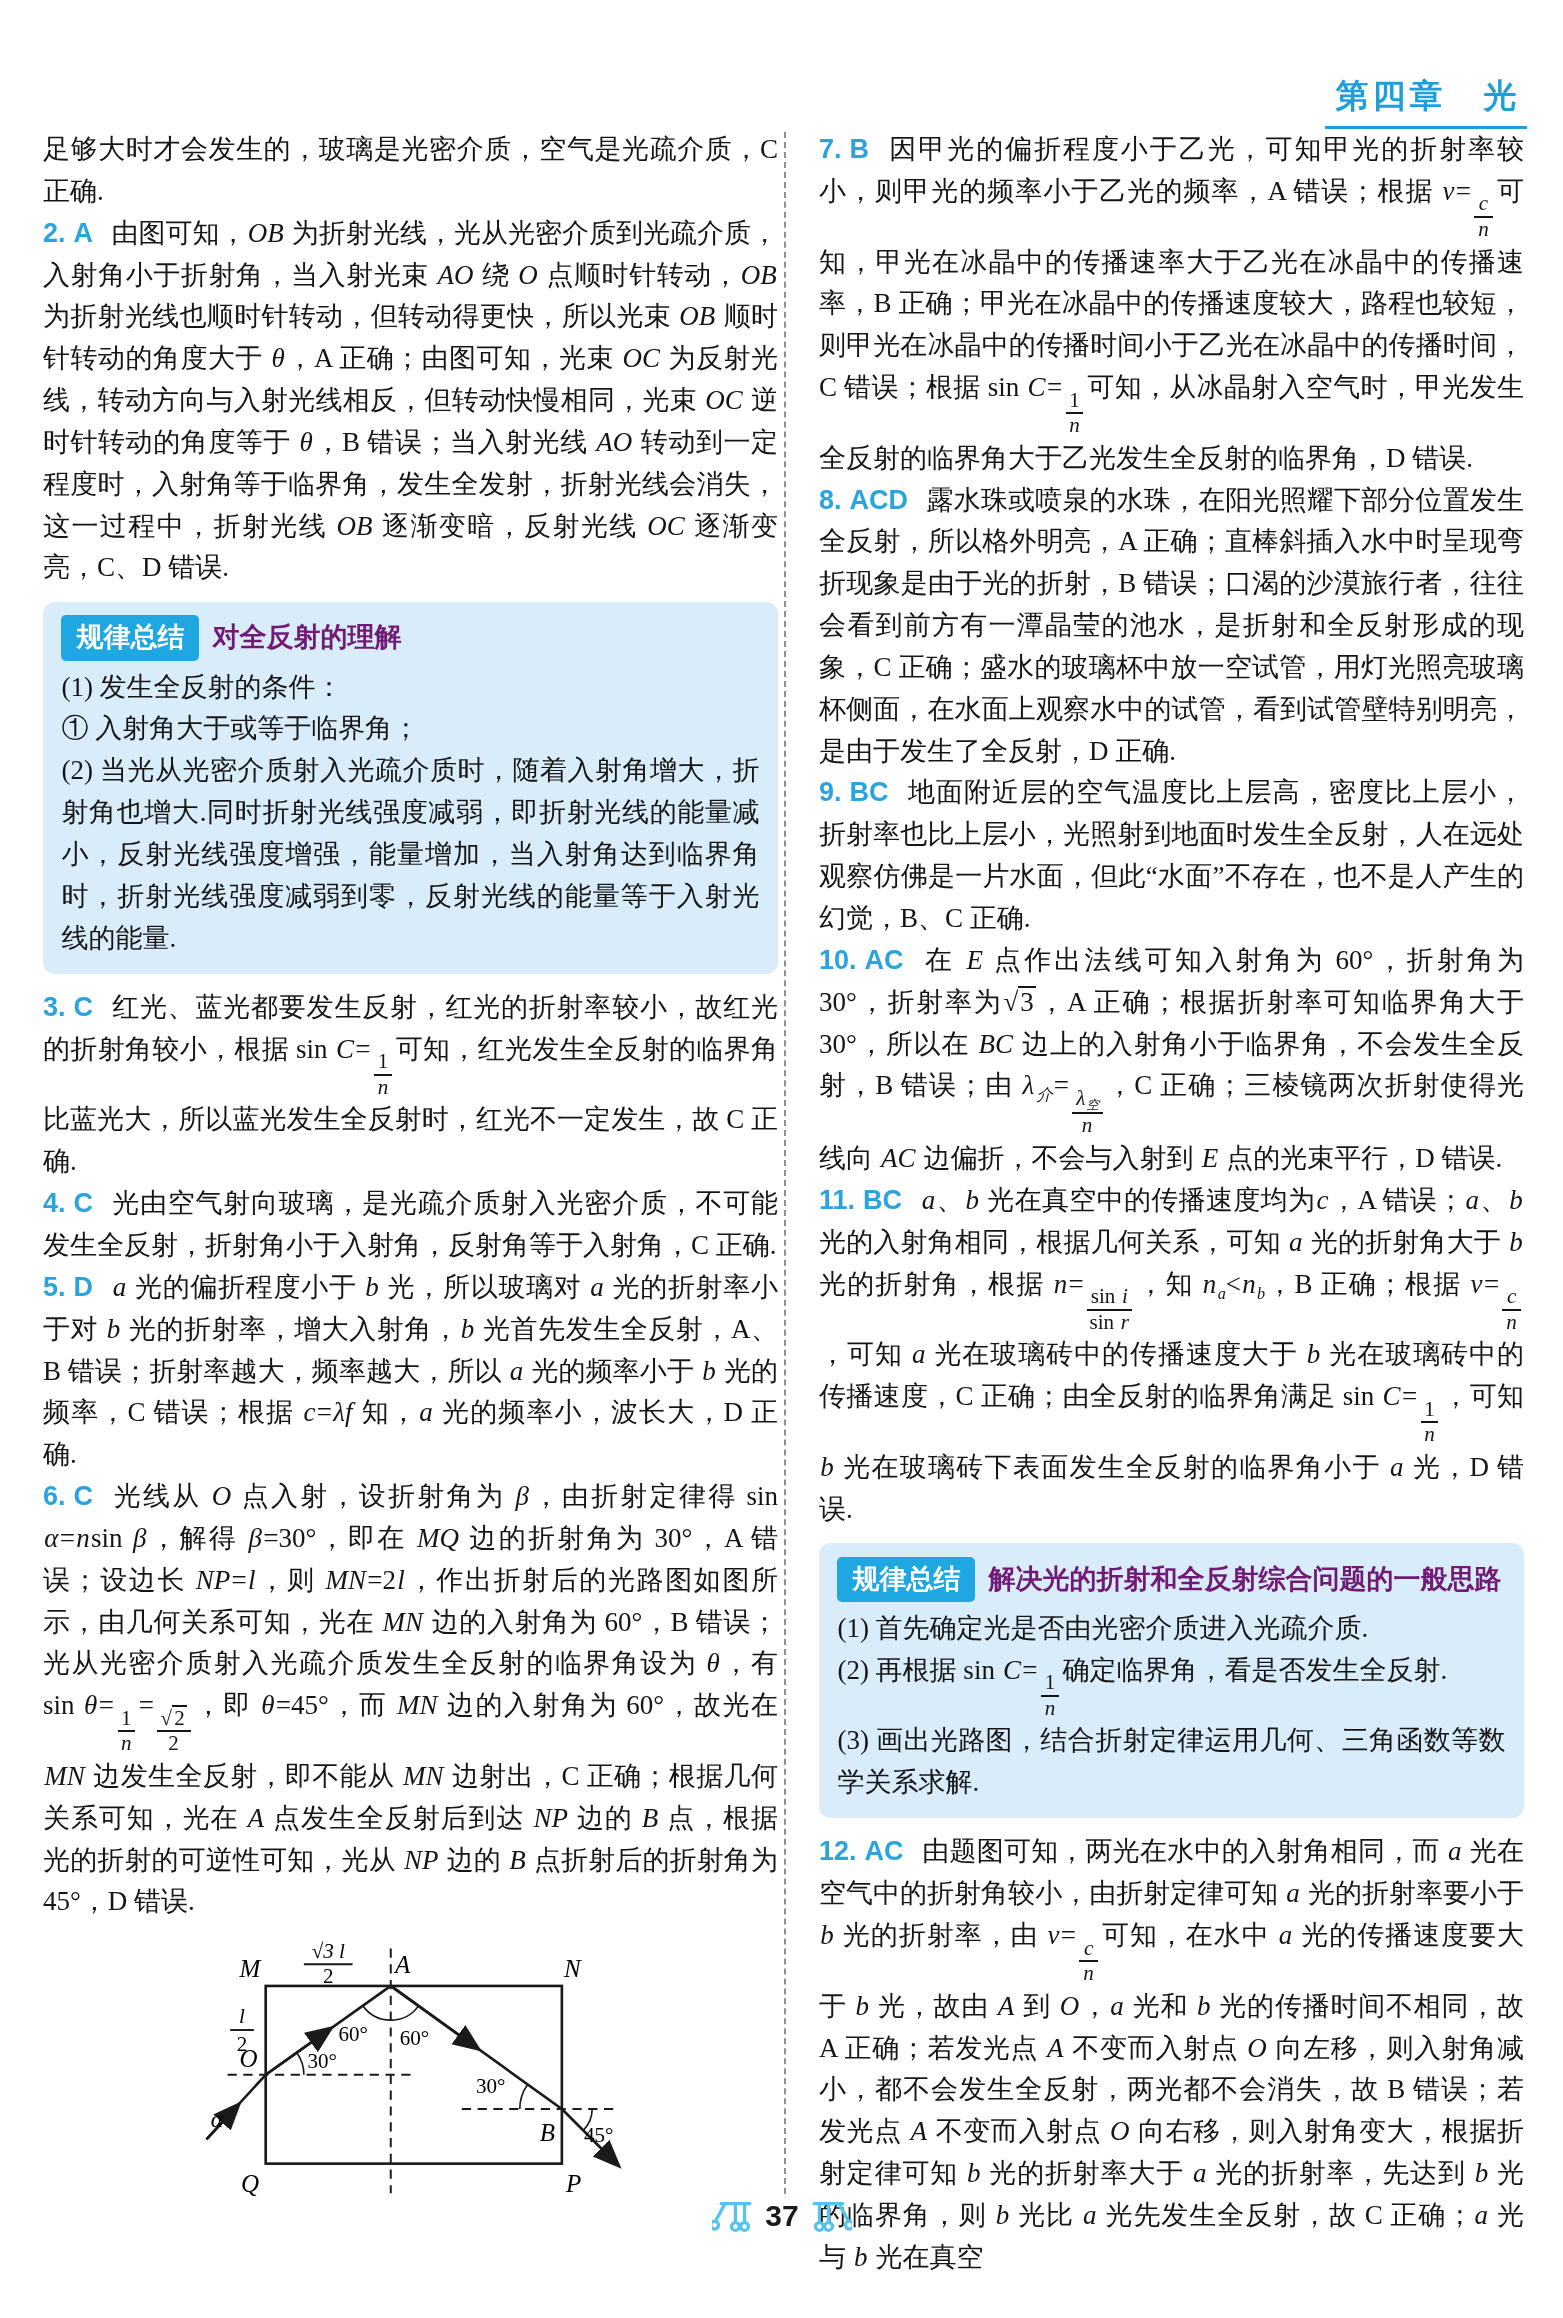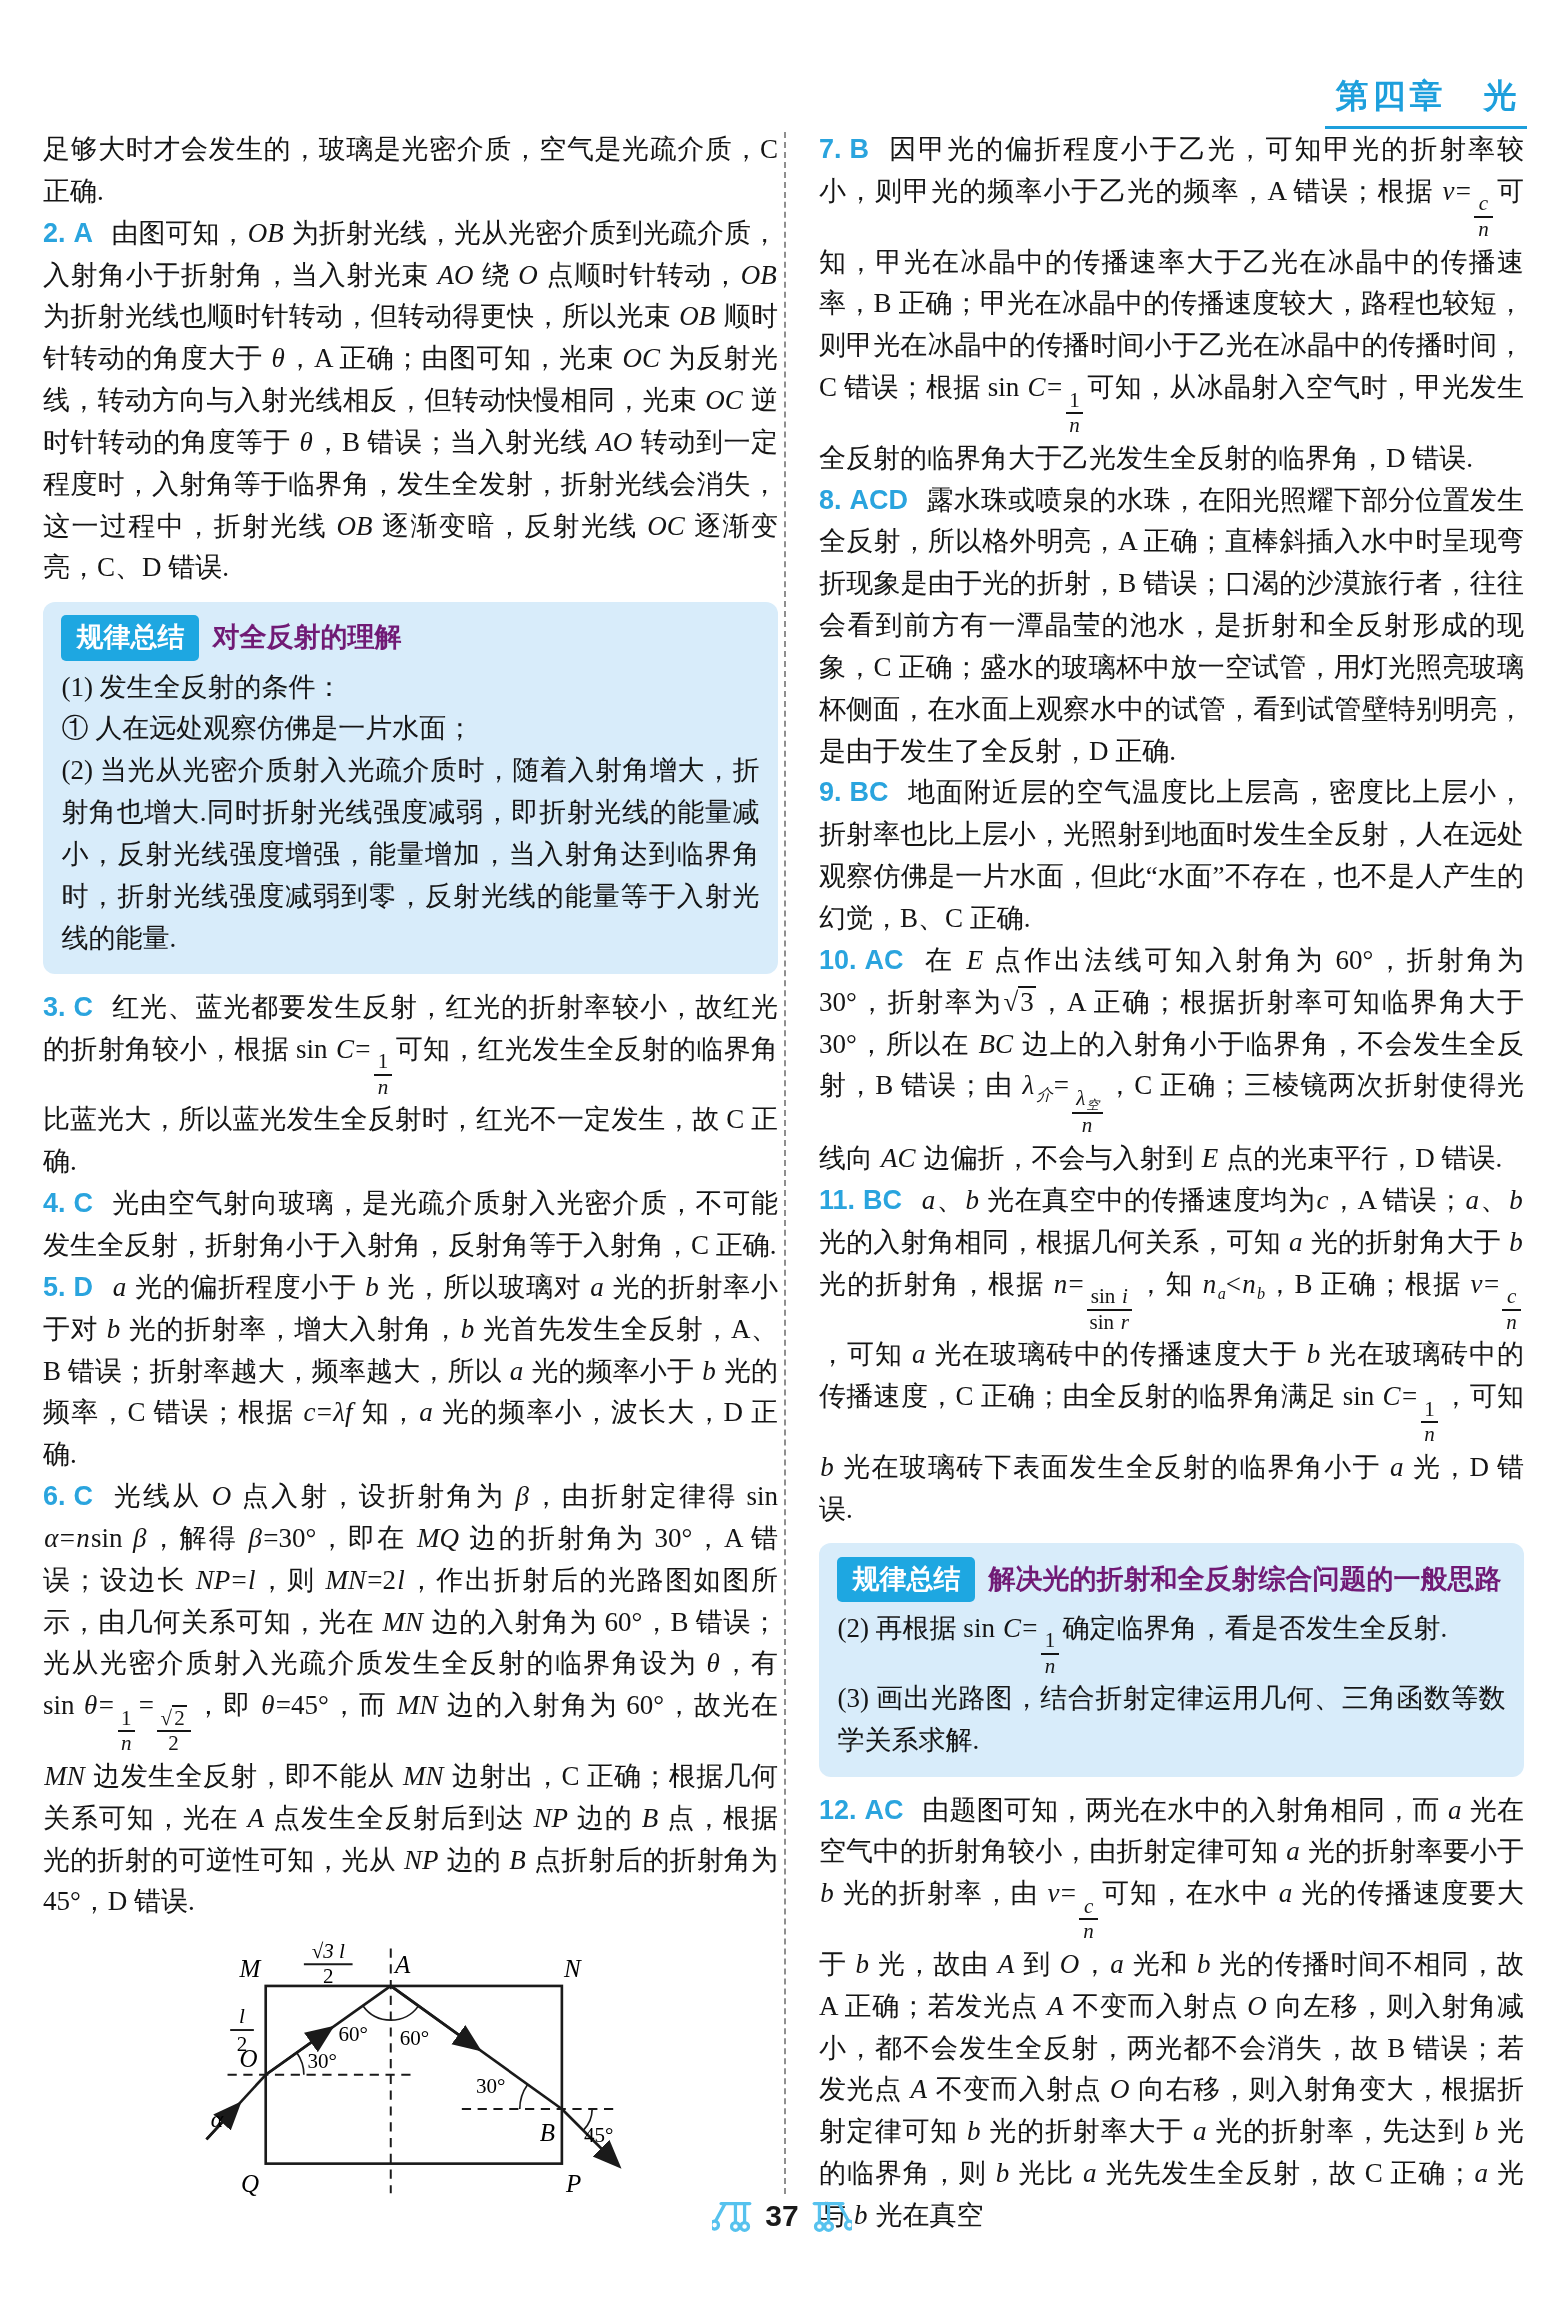--- a/index.html
+++ b/index.html
@@ -47,21 +47,21 @@
   <div class="divider"></div>
 
   <div class="col" id="colL">
     <p class="ans"><span>足够大时才会发生的，玻璃是光密介质，空气是光疏介质，C 正确.</span></p>
 
     <p class="ans"><span class="no">2.</span><span class="no ansl">A</span><span>由图可知，<span class="v">OB</span> 为折射光线，光从光密介质到光疏介质，入射角小于折射角，当入射光束 <span class="v">AO</span> 绕 <span class="v">O</span> 点顺时针转动，<span class="v">OB</span> 为折射光线也顺时针转动，但转动得更快，所以光束 <span class="v">OB</span> 顺时针转动的角度大于 <span class="v">θ</span>，A 正确；由图可知，光束 <span class="v">OC</span> 为反射光线，转动方向与入射光线相反，但转动快慢相同，光束 <span class="v">OC</span> 逆时针转动的角度等于 <span class="v">θ</span>，B 错误；当入射光线 <span class="v">AO</span> 转动到一定程度时，入射角等于临界角，发生全发射，折射光线会消失，这一过程中，折射光线 <span class="v">OB</span> 逐渐变暗，反射光线 <span class="v">OC</span> 逐渐变亮，C、D 错误.</span></p>
 
     <div class="rbox">
       <div class="hd"><span class="chip">规律总结</span><span class="rtitle">对全反射的理解</span></div>
       <p class="bl">(1) 发生全反射的条件：</p>
-      <p class="bl">① 人在远处观察仿佛是一片水面；</p>
+      <p class="bl">① 入射角大于或等于临界角；</p>
       <p class="bl">(2) 当光从光密介质射入光疏介质时，随着入射角增大，折射角也增大.同时折射光线强度减弱，即折射光线的能量减小，反射光线强度增强，能量增加，当入射角达到临界角时，折射光线强度减弱到零，反射光线的能量等于入射光线的能量.</p>
     </div>
 
     <p class="ans"><span class="no">3.</span><span class="no ansl">C</span><span>红光、蓝光都要发生反射，红光的折射率较小，故红光的折射角较小，根据 sin <span class="v">C</span>=<span class="frac">
             <span class="fn">1</span>
             <span class="fd"><span class="v">n</span></span>
           </span>可知，红光发生全反射的临界角比蓝光大，所以蓝光发生全反射时，红光不一定发生，故 C 正确.</span></p>
     <p class="ans"><span class="no">4.</span><span class="no ansl">C</span><span>光由空气射向玻璃，是光疏介质射入光密介质，不可能发生全反射，折射角小于入射角，反射角等于入射角，C 正确.</span></p>
     <p class="ans"><span class="no">5.</span><span class="no ansl">D</span><span><span class="v">a</span> 光的偏折程度小于 <span class="v">b</span> 光，所以玻璃对 <span class="v">a</span> 光的折射率小于对 <span class="v">b</span> 光的折射率，增大入射角，<span class="v">b</span> 光首先发生全反射，A、B 错误；折射率越大，频率越大，所以 <span class="v">a</span> 光的频率小于 <span class="v">b</span> 光的频率，C 错误；根据 <span class="v">c</span>=<span class="v">λf</span> 知，<span class="v">a</span> 光的频率小，波长大，D 正确.</span></p>
     <p class="ans"><span class="no">6.</span><span class="no ansl">C</span><span>光线从 <span class="v">O</span> 点入射，设折射角为 <span class="v">β</span>，由折射定律得 sin <span class="v">α</span>=<span class="v">n</span>sin <span class="v">β</span>，解得 <span class="v">β</span>=30°，即在 <span class="v">MQ</span> 边的折射角为 30°，A 错误；设边长 <span class="v">NP</span>=<span class="v">l</span>，则 <span class="v">MN</span>=2<span class="v">l</span>，作出折射后的光路图如图所示，由几何关系可知，光在 <span class="v">MN</span> 边的入射角为 60°，B 错误；光从光密介质射入光疏介质发生全反射的临界角设为 <span class="v">θ</span>，有 sin <span class="v">θ</span>=<span class="frac">
@@ -151,20 +151,21 @@
           </span>，知 <span class="v">n</span><sub>a</sub>&lt;<span class="v">n</span><sub>b</sub>，B 正确；根据 <span class="v">v</span>=<span class="frac">
             <span class="fn"><span class="v">c</span></span>
             <span class="fd"><span class="v">n</span></span>
           </span>，可知 <span class="v">a</span> 光在玻璃砖中的传播速度大于 <span class="v">b</span> 光在玻璃砖中的传播速度，C 正确；由全反射的临界角满足 sin <span class="v">C</span>=<span class="frac">
             <span class="fn">1</span>
             <span class="fd"><span class="v">n</span></span>
           </span>，可知 <span class="v">b</span> 光在玻璃砖下表面发生全反射的临界角小于 <span class="v">a</span> 光，D 错误.</span></p>
 
     <div class="rbox">
       <div class="hd"><span class="chip">规律总结</span><span class="rtitle">解决光的折射和全反射综合问题的一般思路</span></div>
+      <p class="bl">(1) 首先确定光是否由光密介质进入光疏介质.</p>
       <p class="bl">(2) 再根据 sin <span class="v">C</span>=<span class="frac">
             <span class="fn">1</span>
             <span class="fd"><span class="v">n</span></span>
           </span>确定临界角，看是否发生全反射.</p>
       <p class="bl">(3) 画出光路图，结合折射定律运用几何、三角函数等数学关系求解.</p>
     </div>
 
     <p class="ans"><span class="no">12.</span><span class="no ansl">AC</span><span>由题图可知，两光在水中的入射角相同，而 <span class="v">a</span> 光在空气中的折射角较小，由折射定律可知 <span class="v">a</span> 光的折射率要小于 <span class="v">b</span> 光的折射率，由 <span class="v">v</span>=<span class="frac">
             <span class="fn"><span class="v">c</span></span>
             <span class="fd"><span class="v">n</span></span>

